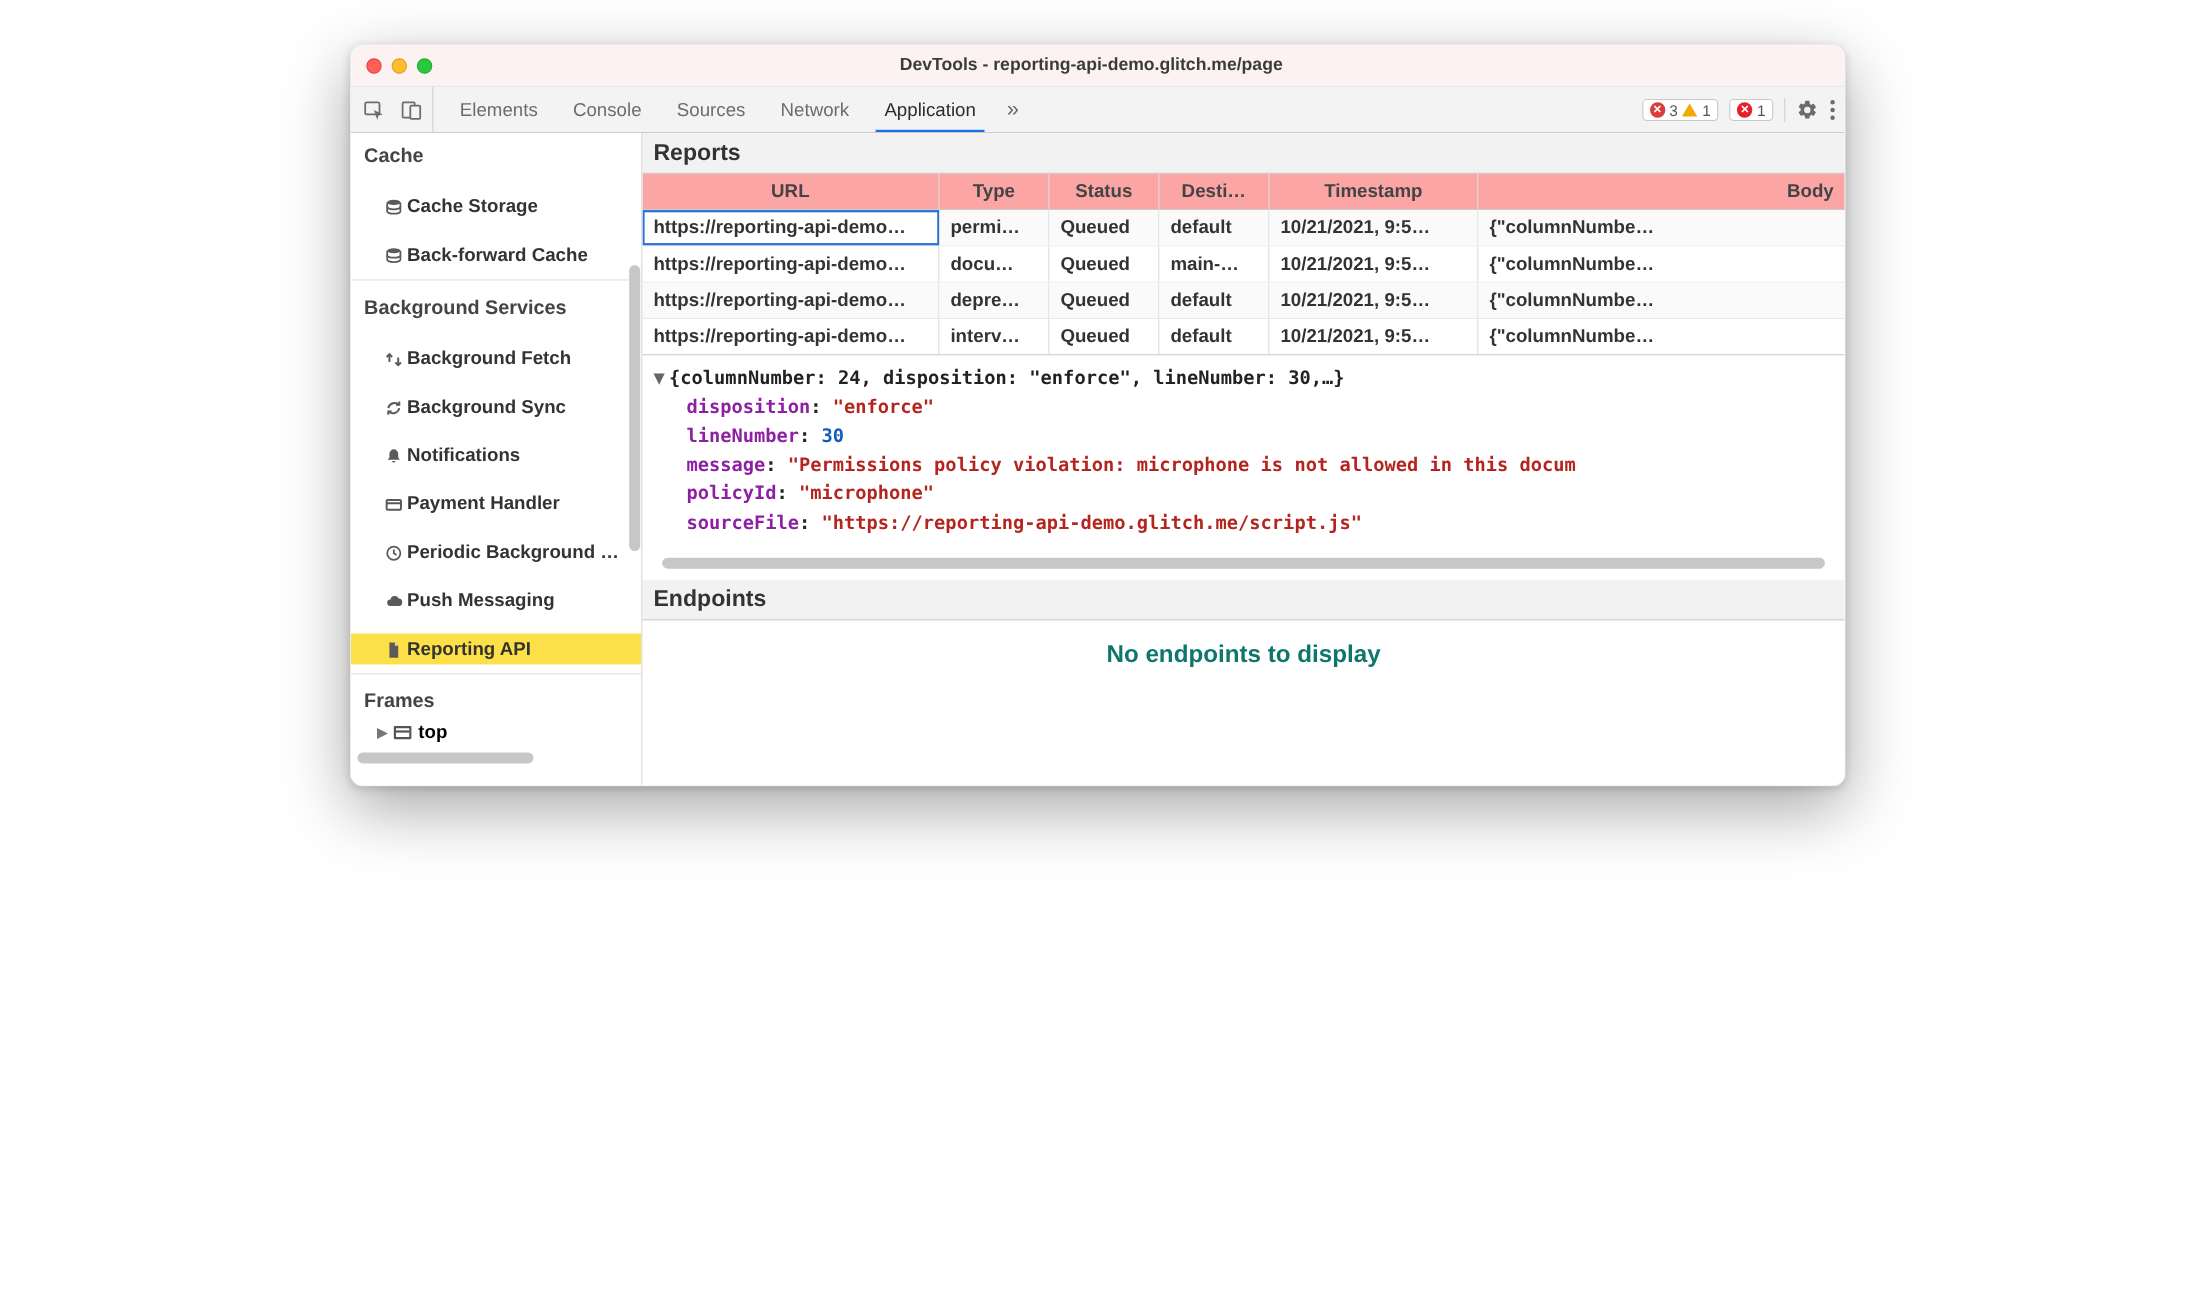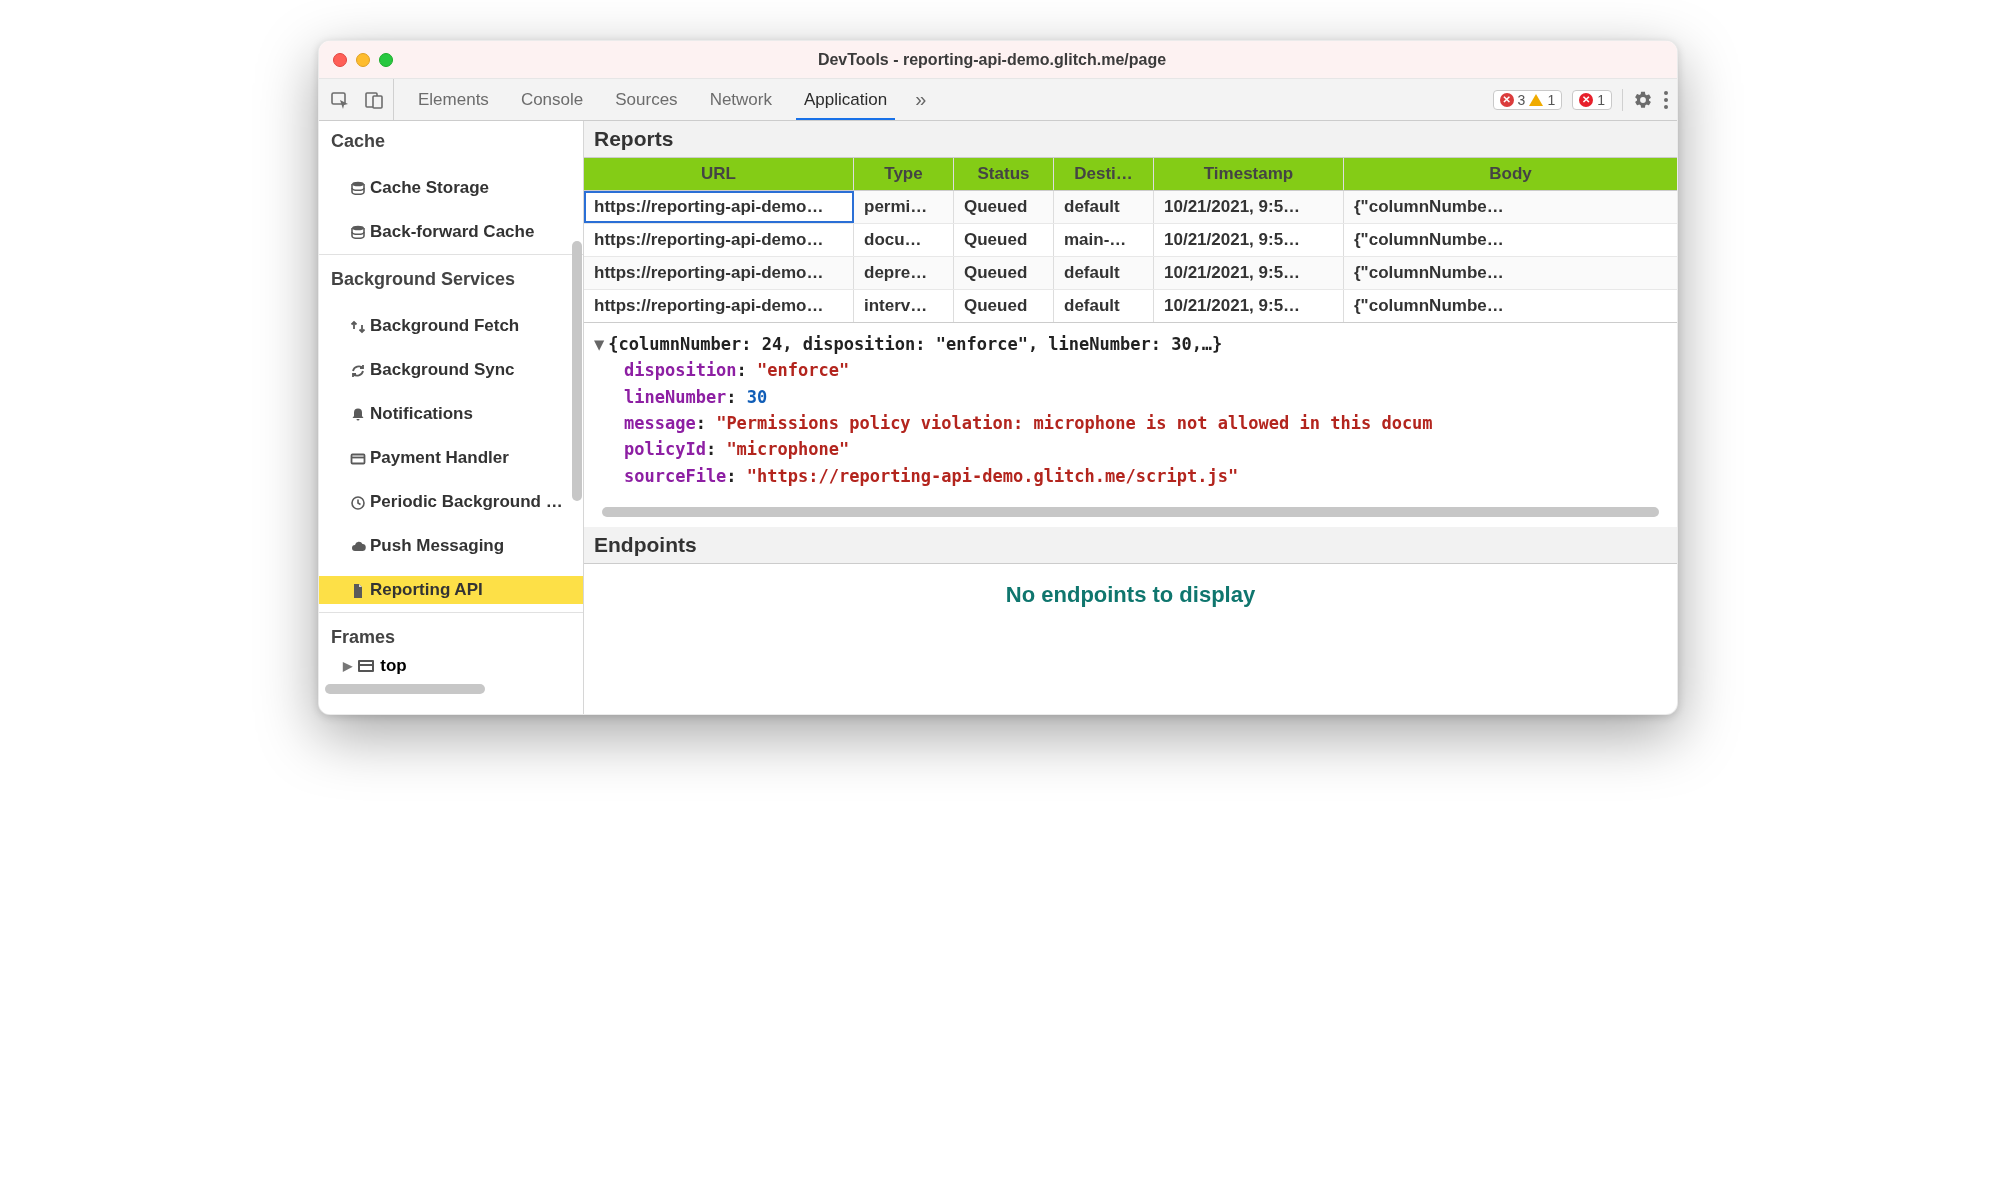--- a/index.html
+++ b/index.html
@@ -133,21 +133,21 @@
   .content { flex: 1 1 auto; display: flex; flex-direction: column; min-width: 0; }
 
   .section-header {
     font-size: 21px; color: #333; padding: 6px 10px;
     border-bottom: 1px solid #ccc; background: #f2f2f2;
   }
 
   
   .table { width: 100%; border-bottom: 1px solid #ccc; }
   .thead, .trow { display: grid; grid-template-columns: 270px 100px 100px 100px 190px 1fr; }
-  .thead { background: #84cc16; border-bottom: 1px solid #ccc; }
+  .thead { background: #fca5a5; border-bottom: 1px solid #ccc; }
   .th, .td {
     padding: 6px 10px; font-size: 17px; color: #333;
     border-right: 1px solid #ddd; white-space: nowrap; overflow: hidden; text-overflow: ellipsis;
   }
   .th { text-align: center; color: #444; }
   .th:last-child, .td:last-child { border-right: none; }
   .trow:nth-child(odd) .td { background: #fafafa; }
   .trow.selected .td:first-child {
     outline: 2px solid #2a6fd6; outline-offset: -2px; background:#fff;
   }
@@ -368,21 +368,21 @@
 
       <div class="section-header">Reports</div>
 
       <div class="table">
         <div class="thead">
           <div class="th">URL</div>
           <div class="th">Type</div>
           <div class="th">Status</div>
           <div class="th">Desti…</div>
           <div class="th">Timestamp</div>
-          <div class="th" style="text-align:center">Body</div>
+          <div class="th" style="text-align:right">Body</div>
         </div>
         <div class="tbody">
           <div class="trow selected">
             <div class="td">https://reporting-api-demo…</div>
             <div class="td">permi…</div>
             <div class="td">Queued</div>
             <div class="td">default</div>
             <div class="td">10/21/2021, 9:5…</div>
             <div class="td">{"columnNumbe…</div>
           </div>

